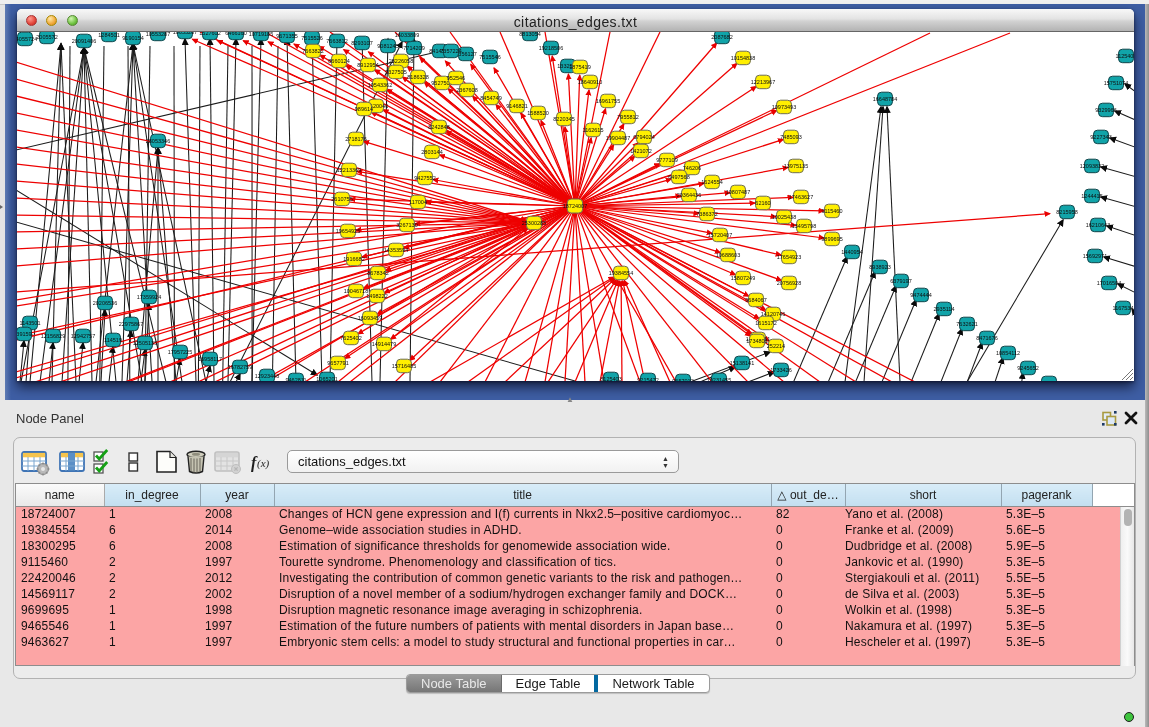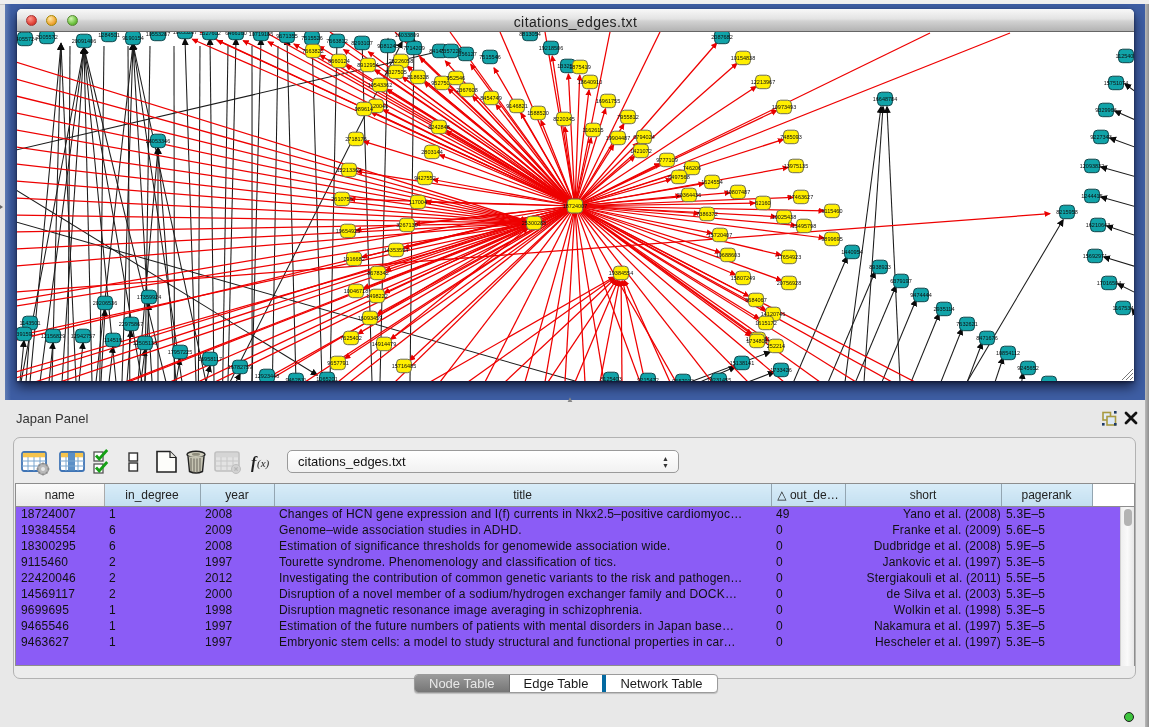--- a/index.html
+++ b/index.html
@@ -15,30 +15,30 @@
 #tl-y{left:29px;background:radial-gradient(circle at 35% 30%,#ffe9a8,#f0a83a 60%,#c8821a);border:1px solid #a80;}
 #tl-g{left:50px;background:radial-gradient(circle at 35% 30%,#d2f5b2,#6fc340 60%,#4a9422);border:1px solid #583;}
 #lower{position:absolute;left:0;top:400px;width:1149px;height:327px;background:#e8e8e8;}
 #tpbar{position:absolute;left:0;top:0;width:1149px;height:31px;background:#e8e8e8;}
 #tpbar span.t{position:absolute;left:16px;top:11px;font-size:13px;color:#333;}
 #float-ic{position:absolute;left:1102px;top:11px;width:15px;height:15px;}
 #close-ic{position:absolute;left:1124px;top:11px;width:14px;height:14px;}
 #panel{position:absolute;left:13px;top:37px;width:1123px;height:242px;background:#ececec;border:1px solid #b2b2b2;border-radius:7px;}
 #combo{position:absolute;left:273px;top:12px;width:392px;height:23px;background:linear-gradient(#ffffff,#f1f1f1);border:1px solid #9a9a9a;border-radius:5px;font-size:13px;color:#111;line-height:21px;padding-left:10px;}
 #combo .arr{position:absolute;right:9px;top:3.5px;font-size:7px;color:#333;line-height:7.5px;text-align:center;letter-spacing:0;}
-#tblwrap{position:absolute;left:1px;top:45px;width:1120px;height:183px;background:#8b5cf6;border:1px solid #8d8d8d;}
+#tblwrap{position:absolute;left:1px;top:45px;width:1120px;height:183px;background:#fca5a5;border:1px solid #8d8d8d;}
 table{border-collapse:collapse;table-layout:fixed;width:1118px;font-size:12px;}
 th{height:22px;font-weight:normal;font-size:12px;color:#222;background:linear-gradient(#d8ecf8,#c3dff0);border-right:1px solid #93a5b1;border-bottom:1px solid #8d8d8d;overflow:hidden;white-space:nowrap;}
 th.h0{background:linear-gradient(#fbfbfb,#e9e9e9);border-right:1px solid #aaa;}
 th.h7{background:#fff;border-right:none;}
 td{height:16px;color:#111;overflow:hidden;white-space:nowrap;padding:0 0 0 5px;letter-spacing:0.2px;}
-td.c5{text-align:right;padding:0;}
+td.c5{text-align:left;padding:0;}
 #scroll{position:absolute;left:1104px;top:23px;width:14px;height:159px;background:linear-gradient(90deg,#efefef,#fafafa 50%,#e7e7e7);border-left:1px solid #d0d0d0;}
 #thumb{position:absolute;left:2.5px;top:2px;width:8px;height:17px;border-radius:4px;background:#b3b3b3;}
-#tabs{position:absolute;left:400px;top:236px;height:19px;border:1px solid #9b9b9b;border-radius:4px;background:#fff;box-shadow:0 1px 1px rgba(0,0,0,0.18);display:flex;overflow:hidden;}
+#tabs{position:absolute;left:392px;top:236px;height:19px;border:1px solid #9b9b9b;border-radius:4px;background:#fff;box-shadow:0 1px 1px rgba(0,0,0,0.18);display:flex;overflow:hidden;}
 #tabs div{font-size:13px;line-height:17px;padding:0 14px;color:#1a1a1a;border-right:4px solid #0369a1;}
 #tabs div.sel{background:linear-gradient(#9a9a9a,#767676);color:#e8e8e8;border-right:1px solid #6b6b6b;}
 #tabs div:last-child{border-right:none;}
 #mem{position:absolute;left:903px;top:273px;width:200px;text-align:right;font-size:11px;color:#222;margin-top:36px;}
 #dot{position:absolute;left:1110px;top:274px;width:10px;height:10px;border-radius:50%;background:#3ec43e;border:1px solid #1e1e1e;}
 #handle{position:absolute;left:566px;top:-5px;color:#888;font-size:8px;}
 #collapse{position:absolute;left:0px;top:205px;width:0;height:0;border-top:2.5px solid transparent;border-bottom:2.5px solid transparent;border-left:3.5px solid #666;}
 </style></head>
 <body>
 <div id="stage">
@@ -592,21 +592,21 @@
       <rect x="567.2" y="199" width="15.5" height="14" rx="4" fill="#ffef00" stroke="#6d6d55" stroke-width="1"></rect>
       <text x="575" y="208" font-size="5.5" fill="#101010" text-anchor="middle" font-family="Liberation Sans, sans-serif">18724007</text>
       <g stroke="#777" stroke-width="1">
         <line x1="1122" y1="380" x2="1133" y2="369"></line>
         <line x1="1126" y1="380" x2="1133" y2="373"></line>
         <line x1="1130" y1="380" x2="1133" y2="377"></line>
       </g>
     </svg>
 <div id="lower">
   <div id="tpbar">
-        <span class="t">Japan Panel</span>
+        <span class="t">Node Panel</span>
         <span id="handle">▲</span>
     <svg id="float-ic" viewBox="0 0 15 15">
           <rect x="1" y="1.5" width="7.5" height="7.5" fill="#e4edf8" stroke="#a89a40" stroke-width="1.6"></rect>
           <rect x="5" y="5.5" width="8.5" height="8.5" fill="#dde9f7" stroke="#a89a40" stroke-width="1.6"></rect>
           <rect x="12" y="0" width="2.6" height="2.6" fill="#1c3a66"></rect>
           <rect x="0" y="12" width="2.6" height="2.6" fill="#1c3a66"></rect>
           <rect x="12" y="12" width="2.6" height="2.6" fill="#1c3a66"></rect>
         </svg>
         <svg id="close-ic" viewBox="0 0 14 14">
           <path d="M2 2L12 12M12 2L2 12" stroke="#111" stroke-width="2.8" stroke-linecap="round"></path>
@@ -680,29 +680,29 @@
                 <th>△ out_de…</th>
                 <th>short</th>
                 <th>pagerank</th>
                 <th class="h7"></th>
               </tr>
       <tr>
                 <td class="c0">18724007</td>
                 <td class="c1">1</td>
                 <td class="c2">2008</td>
                 <td class="c3">Changes of HCN gene expression and I(f) currents in Nkx2.5–positive cardiomyoc…</td>
-                <td class="c4">49</td>
+                <td class="c4">82</td>
                 <td class="c5">Yano et al. (2008)</td>
                 <td class="c6">5.3E–5</td>
                 <td class="c7"></td>
               </tr>
               <tr>
                 <td class="c0">19384554</td>
                 <td class="c1">6</td>
-                <td class="c2">2009</td>
+                <td class="c2">2014</td>
                 <td class="c3">Genome–wide association studies in ADHD.</td>
                 <td class="c4">0</td>
                 <td class="c5">Franke et al. (2009)</td>
                 <td class="c6">5.6E–5</td>
                 <td class="c7"></td>
               </tr>
               <tr>
                 <td class="c0">18300295</td>
                 <td class="c1">6</td>
                 <td class="c2">2008</td>
@@ -711,38 +711,38 @@
                 <td class="c5">Dudbridge et al. (2008)</td>
                 <td class="c6">5.9E–5</td>
                 <td class="c7"></td>
               </tr>
               <tr>
                 <td class="c0">9115460</td>
                 <td class="c1">2</td>
                 <td class="c2">1997</td>
                 <td class="c3">Tourette syndrome. Phenomenology and classification of tics.</td>
                 <td class="c4">0</td>
-                <td class="c5">Jankovic et al. (1997)</td>
+                <td class="c5">Jankovic et al. (1990)</td>
                 <td class="c6">5.3E–5</td>
                 <td class="c7"></td>
               </tr>
               <tr>
                 <td class="c0">22420046</td>
                 <td class="c1">2</td>
                 <td class="c2">2012</td>
                 <td class="c3">Investigating the contribution of common genetic variants to the risk and pathogen…</td>
                 <td class="c4">0</td>
                 <td class="c5">Stergiakouli et al. (2011)</td>
                 <td class="c6">5.5E–5</td>
                 <td class="c7"></td>
               </tr>
               <tr>
                 <td class="c0">14569117</td>
                 <td class="c1">2</td>
-                <td class="c2">2000</td>
+                <td class="c2">2002</td>
                 <td class="c3">Disruption of a novel member of a sodium/hydrogen exchanger family and DOCK…</td>
                 <td class="c4">0</td>
                 <td class="c5">de Silva et al. (2003)</td>
                 <td class="c6">5.3E–5</td>
                 <td class="c7"></td>
               </tr>
               <tr>
                 <td class="c0">9699695</td>
                 <td class="c1">1</td>
                 <td class="c2">1998</td>

